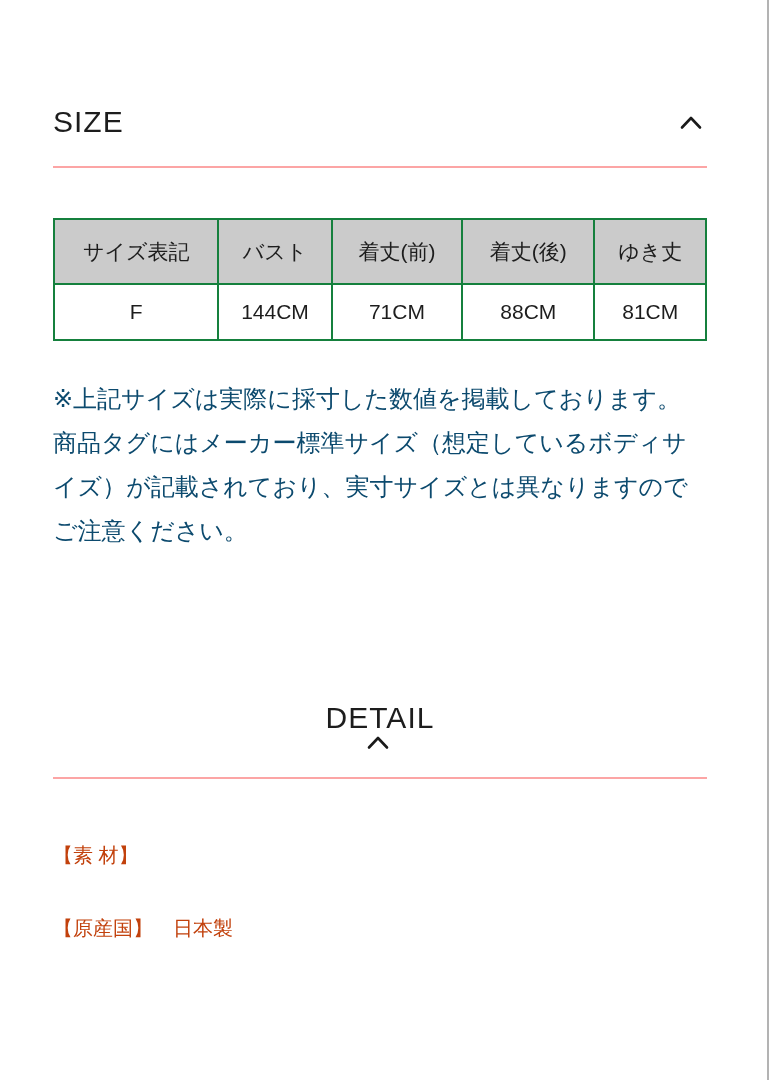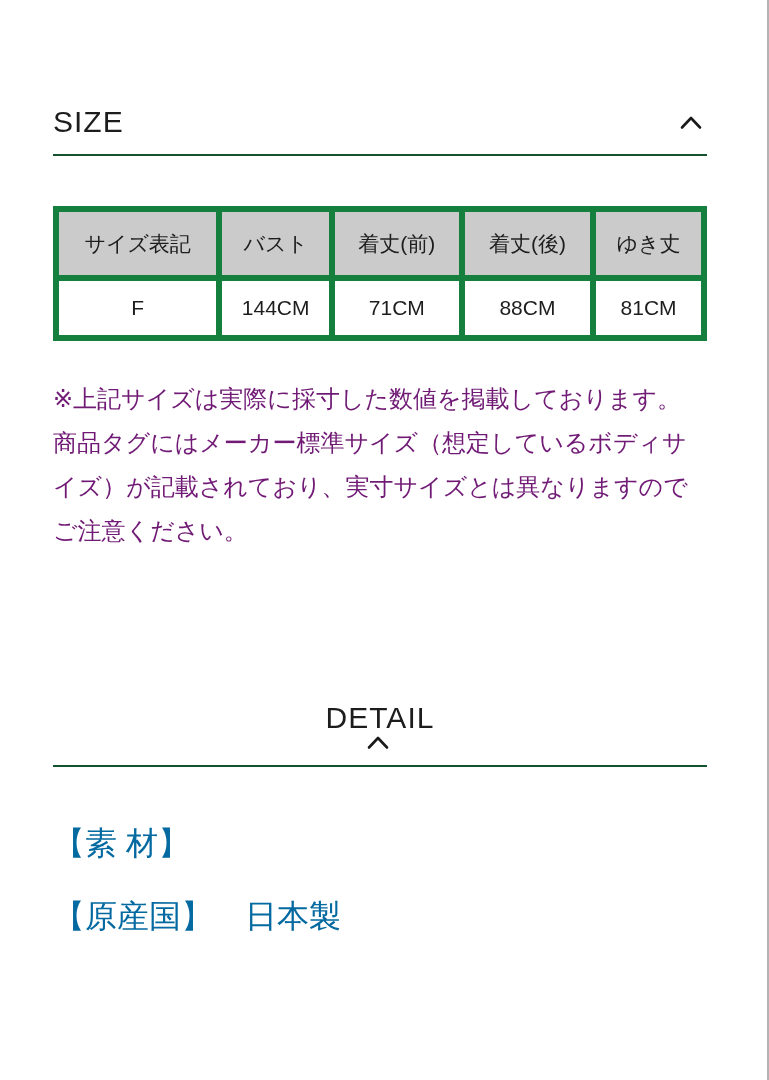--- a/index.html
+++ b/index.html
@@ -18,22 +18,22 @@
   }
   .content {
     padding-left: 53px;
     padding-right: 60px;
   }
   
   .section-header {
     display: flex;
     justify-content: space-between;
     align-items: center;
-    border-bottom: 2px solid #14532d;
-    padding-bottom: 15px;
+    border-bottom: 2px solid #fca5a5;
+    padding-bottom: 27px;
     cursor: pointer;
   }
   .section-title {
     margin: 0;
     font-size: 30px;
     font-weight: 400;
     letter-spacing: 1px;
     line-height: 34px;
     color: #1d1d1d;
   }
@@ -48,21 +48,21 @@
 
   
   .size-table {
     margin-top: 50px;
     width: 654px;
     border-collapse: collapse;
     table-layout: fixed;
   }
   .size-table th,
   .size-table td {
-    border: 6px solid #15803d;
+    border: 2px solid #15803d;
     text-align: center;
     vertical-align: middle;
     font-size: 21px;
     font-weight: 400;
     padding: 0;
     margin-top: 36px;
   }
   .size-table th {
     background: #cbcbcb;
     height: 63px;
@@ -76,31 +76,31 @@
   .col-front  { width: 20.0%; }
   .col-back   { width: 20.3%; }
   .col-sleeve { width: 17.1%; }
 
   
   .size-note {
     margin: 36px 0 0 0;
     font-size: 24px;
     line-height: 44px;
     white-space: pre-line;
-    color: #701a75;
+    color: #0c4a6e;
   }
 
   
   .detail-body { margin-top: 54px; }
   .detail-body p {
     margin: 0;
-    font-size: 32px;
+    font-size: 20px;
     line-height: 45px;
     white-space: pre-line;
-    color: #0369a1;
+    color: #c2410c;
   }
   .origin-line { margin-top: 28px !important; }
 </style>
 </head>
 <body>
 
 <div class="content">
 
   <section>
     <header id="size-header" class="section-header">

